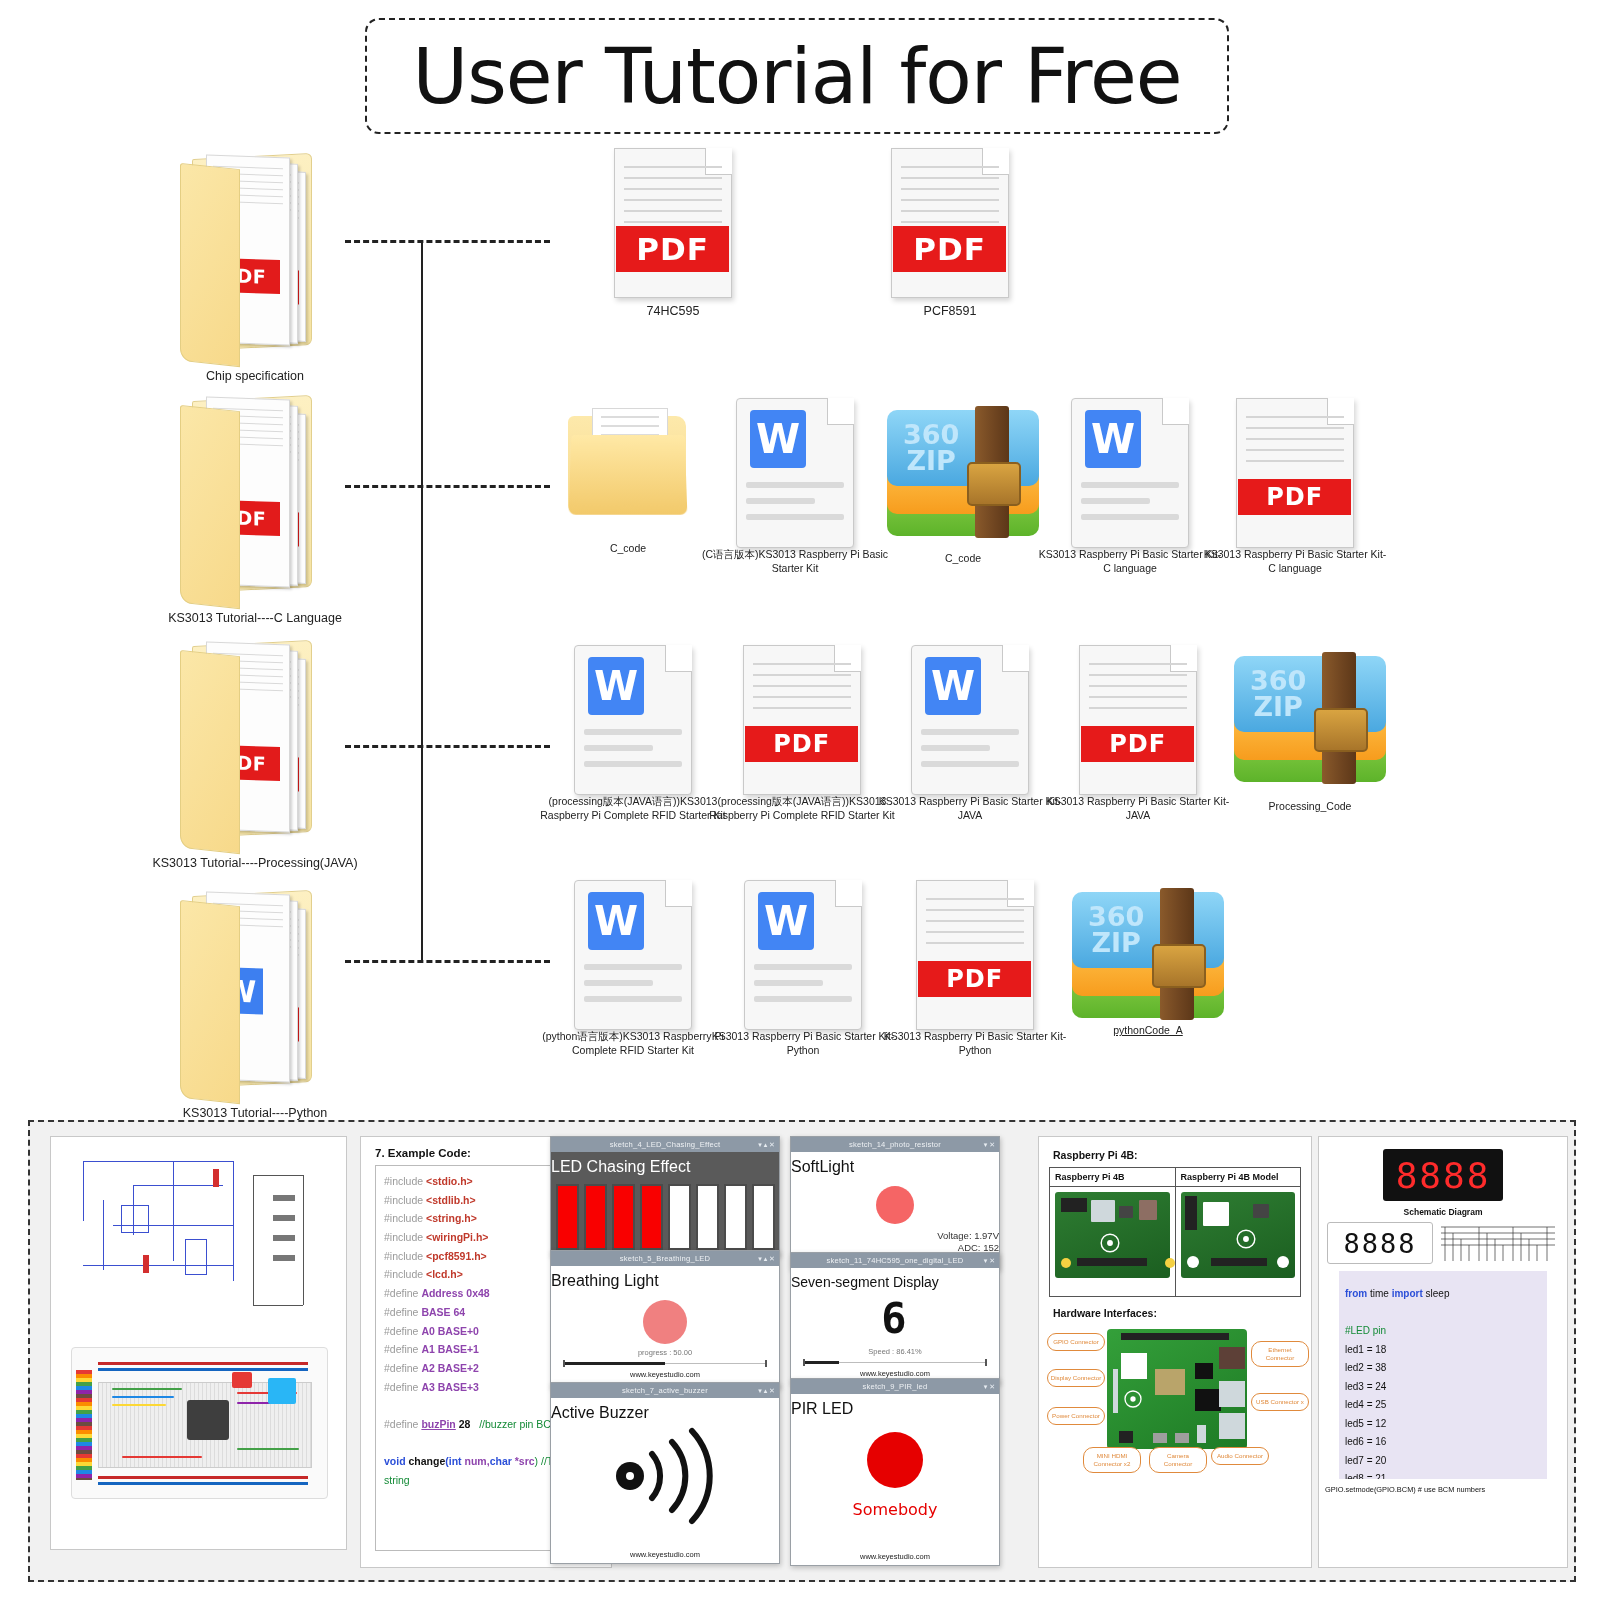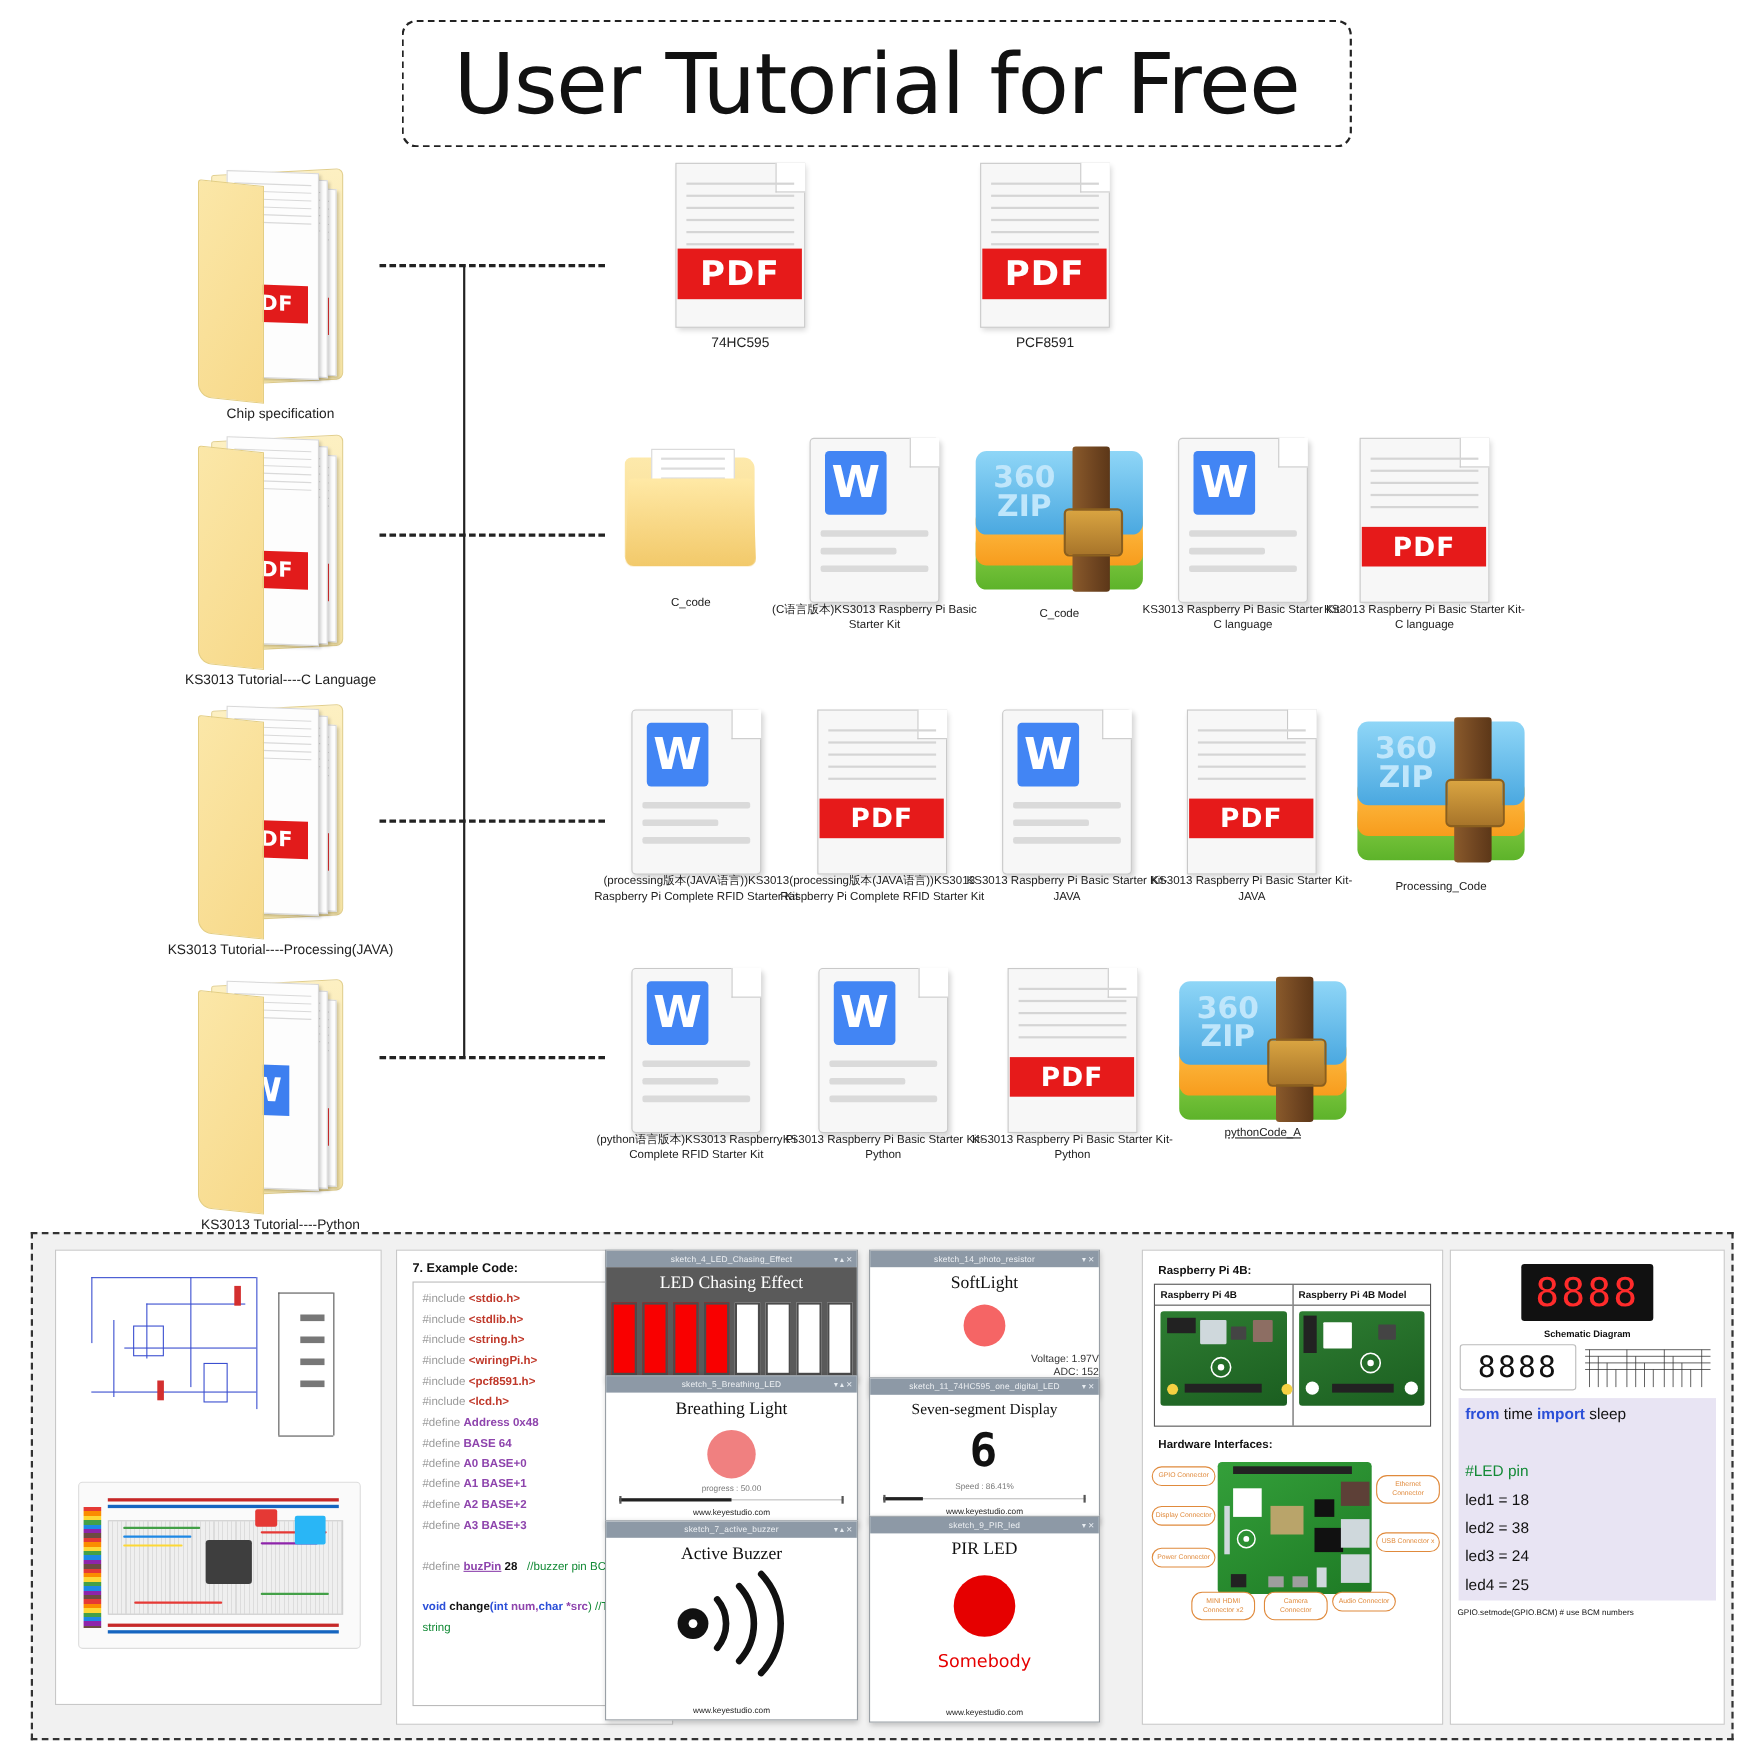--- a/index.html
+++ b/index.html
@@ -133,22 +133,22 @@
   .kw-black{color:#111;font-weight:700;}
   
   .win{position:absolute;background:#fff;border:1px solid #9aa0a6;
     box-shadow:1px 2px 5px rgba(0,0,0,.22);overflow:hidden;}
   .win-bar{height:15px;background:#8d99a6;display:flex;align-items:center;
     justify-content:center;position:relative;}
   .win-title{font-size:7.6px;color:#eef1f4;letter-spacing:.2px;}
   .win-ctl{position:absolute;right:4px;top:0;display:flex;gap:6px;
     align-items:center;height:15px;color:#e8edf2;font-size:7px;}
   .win-body{position:relative;height:calc(100% - 15px);}
-  .app-title{text-align:center;font-size:16px;color:#111;padding-top:6px;
-    font-family:Liberation Serif, serif;}
+  .app-title{text-align:left;font-size:16px;color:#111;padding-top:6px;
+    font-family:Liberation Sans, sans-serif;}
   .led-row{display:flex;gap:5px;justify-content:center;margin-top:8px;}
   .led-bar{width:19px;height:62px;border:2px solid #4b4b4b;background:#fff;}
   .led-bar.on{background:#f90000;}
   .circle{border-radius:50%;margin:10px auto 0;}
   .sub-text{text-align:right;font-size:9.5px;color:#333;line-height:1.25;}
   .progress-lbl{text-align:center;font-size:7.5px;color:#777;margin-top:4px;}
   .slider{margin:3px 12px 0;height:7px;position:relative;}
   .slider .track{position:absolute;left:0;right:0;top:3px;height:1px;background:#bdbdbd;}
   .slider .fill{position:absolute;left:0;top:2px;height:3px;background:#222;}
   .slider .cap{position:absolute;top:0;width:2px;height:7px;background:#555;}
@@ -175,22 +175,22 @@
   .callout{position:absolute;border:1px solid #e08a3c;border-radius:10px;
     background:#fff;color:#e08a3c;font-size:6.2px;text-align:center;
     padding:4px 2px;line-height:1.3;width:52px;}
   
   #sheet-seg{left:1288px;top:14px;width:248px;height:430px;}
   .seg-disp{margin:12px auto 0;width:120px;height:52px;background:#111;border-radius:3px;
     display:flex;align-items:center;justify-content:center;color:#ff2b2b;
     font-family:"DejaVu Sans Mono", monospace;font-size:36px;letter-spacing:2px;}
   .seg-disp.sm{width:104px;height:40px;font-size:27px;background:#fff;color:#111;border:1px solid #bbb;}
   .seg-cap{text-align:center;font-size:8.5px;font-weight:700;color:#111;margin-top:6px;}
-  .pycode{margin:6px 7px 0;background:#e8e4f3;height:180px;padding:2px 6px;
-    font-family:"Liberation Sans", sans-serif;font-size:14px;line-height:1.85;overflow:hidden;}
+  .pycode{margin:6px 20px 0;background:#e8e4f3;height:180px;padding:14px 6px;
+    font-family:"Liberation Sans", sans-serif;font-size:10px;line-height:1.85;overflow:hidden;}
   .py-kw{color:#2b4fd8;font-weight:700;}
   .py-cm{color:#138a36;}
   .py-tx{color:#111;}
   
   .sch-grid{position:absolute;left:22px;top:18px;width:250px;height:170px;}
   .sch-grid i{position:absolute;background:#3b4fd0;}
   .bb{position:absolute;left:20px;top:210px;width:255px;height:150px;
     background:#fafafa;border:1px solid #ddd;border-radius:4px;}
   .bb .rail{position:absolute;height:3px;background:#c62828;}
   .bb .railb{position:absolute;height:3px;background:#1565c0;}

